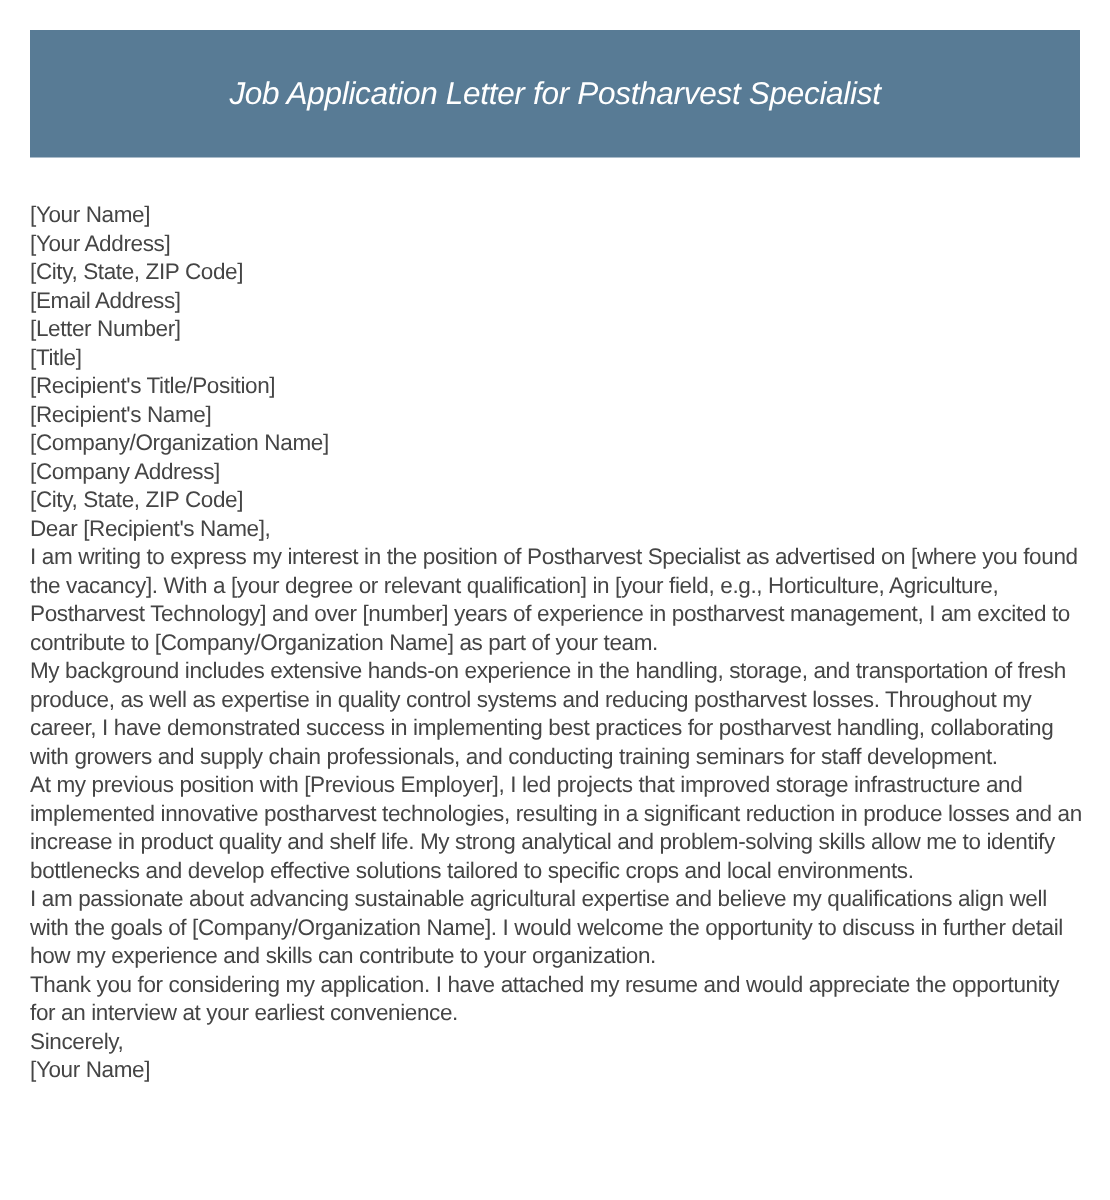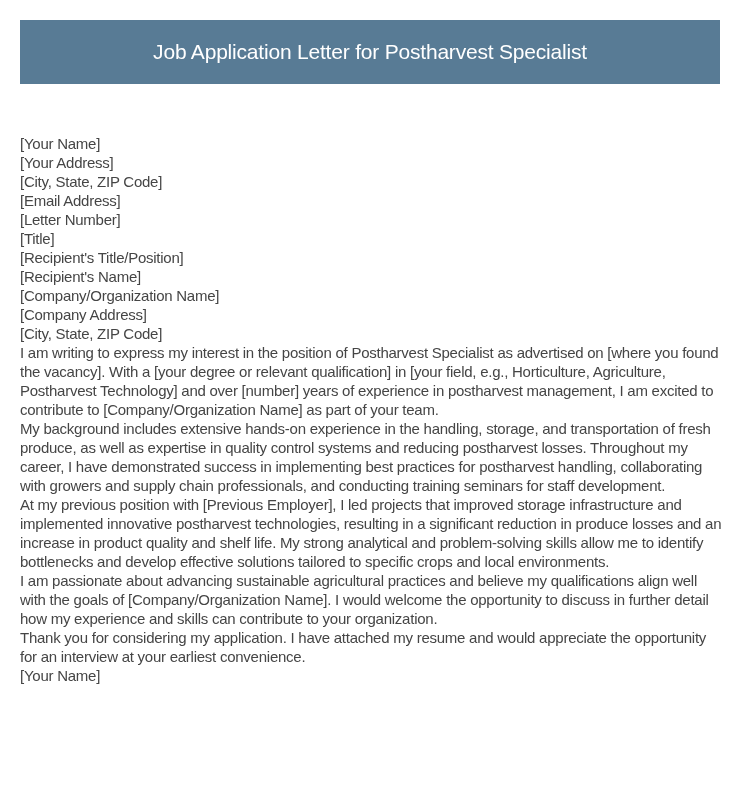--- a/index.html
+++ b/index.html
@@ -1,20 +1,20 @@
 <!DOCTYPE html>
 <html><head>
   <meta charset="utf-8">
   <style>
     html, body { margin: 0; padding: 0; background: #ffffff; }
     body { width: 740px; height: 800px; position: relative; overflow: hidden; }
     .header {
-      position: absolute; left: 20px; top: 20px; width: 700px; height: 64px;
+      position: absolute; left: 20px; top: 20px; width: 700px; height: 85px;
       background: #587b95;
-      display: flex; align-items: center; justify-content: center;
+      display: flex; align-items: center; justify-content: center; font-style: italic;
     }
     .header h1 {
       margin: 0; color: #ffffff; font-weight: normal;
       font-family: "Liberation Sans", sans-serif; font-size: 21px;
       letter-spacing: -0.2px;
     }
     .letter {
       position: absolute; left: 20px; top: 134px; width: 705px;
       font-family: "Liberation Sans", sans-serif; font-size: 15px;
       line-height: 19px; color: #454545; letter-spacing: -0.25px;
@@ -33,19 +33,21 @@
   <div>[Your Address]</div>
   <div>[City, State, ZIP Code]</div>
   <div>[Email Address]</div>
   <div>[Letter Number]</div>
   <div>[Title]</div>
   <div>[Recipient's Title/Position]</div>
   <div>[Recipient's Name]</div>
   <div>[Company/Organization Name]</div>
   <div>[Company Address]</div>
   <div>[City, State, ZIP Code]</div>
+  <div>Dear [Recipient's Name],</div>
   <div>I am writing to express my interest in the position of Postharvest Specialist as advertised on [where you found the vacancy]. With a [your degree or relevant qualification] in [your field, e.g., Horticulture, Agriculture, Postharvest Technology] and over [number] years of experience in postharvest management, I am excited to contribute to [Company/Organization Name] as part of your team.</div>
   <div>My background includes extensive hands-on experience in the handling, storage, and transportation of fresh produce, as well as expertise in quality control systems and reducing postharvest losses. Throughout my career, I have demonstrated success in implementing best practices for postharvest handling, collaborating with growers and supply chain professionals, and conducting training seminars for staff development.</div>
   <div>At my previous position with [Previous Employer], I led projects that improved storage infrastructure and implemented innovative postharvest technologies, resulting in a significant reduction in produce losses and an increase in product quality and shelf life. My strong analytical and problem-solving skills allow me to identify bottlenecks and develop effective solutions tailored to specific crops and local environments.</div>
-  <div>I am passionate about advancing sustainable agricultural practices and believe my qualifications align well with the goals of [Company/Organization Name]. I would welcome the opportunity to discuss in further detail how my experience and skills can contribute to your organization.</div>
+  <div>I am passionate about advancing sustainable agricultural expertise and believe my qualifications align well with the goals of [Company/Organization Name]. I would welcome the opportunity to discuss in further detail how my experience and skills can contribute to your organization.</div>
   <div>Thank you for considering my application. I have attached my resume and would appreciate the opportunity for an interview at your earliest convenience.</div>
+  <div>Sincerely,</div>
   <div>[Your Name]</div>
 </div>
 
 </body></html>

